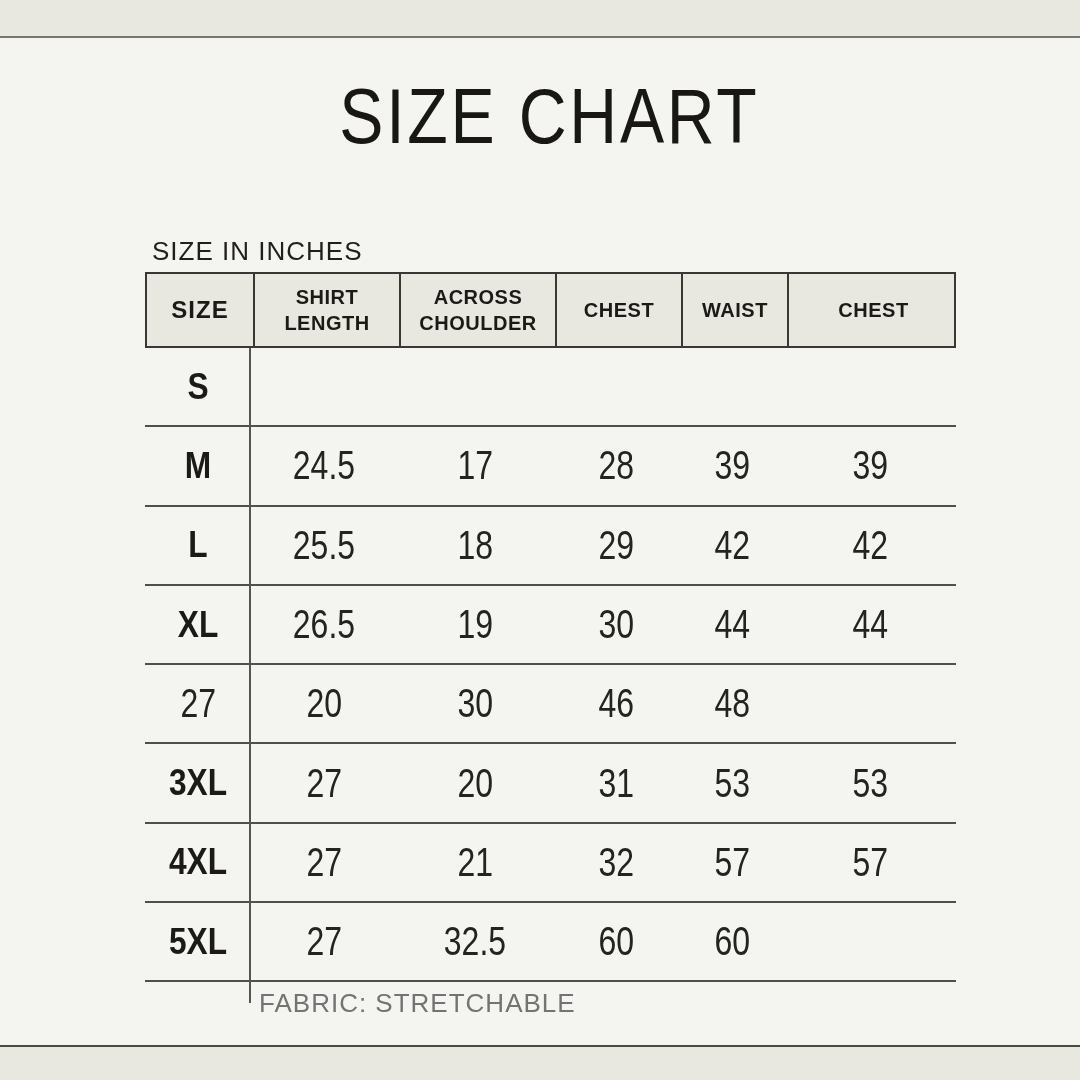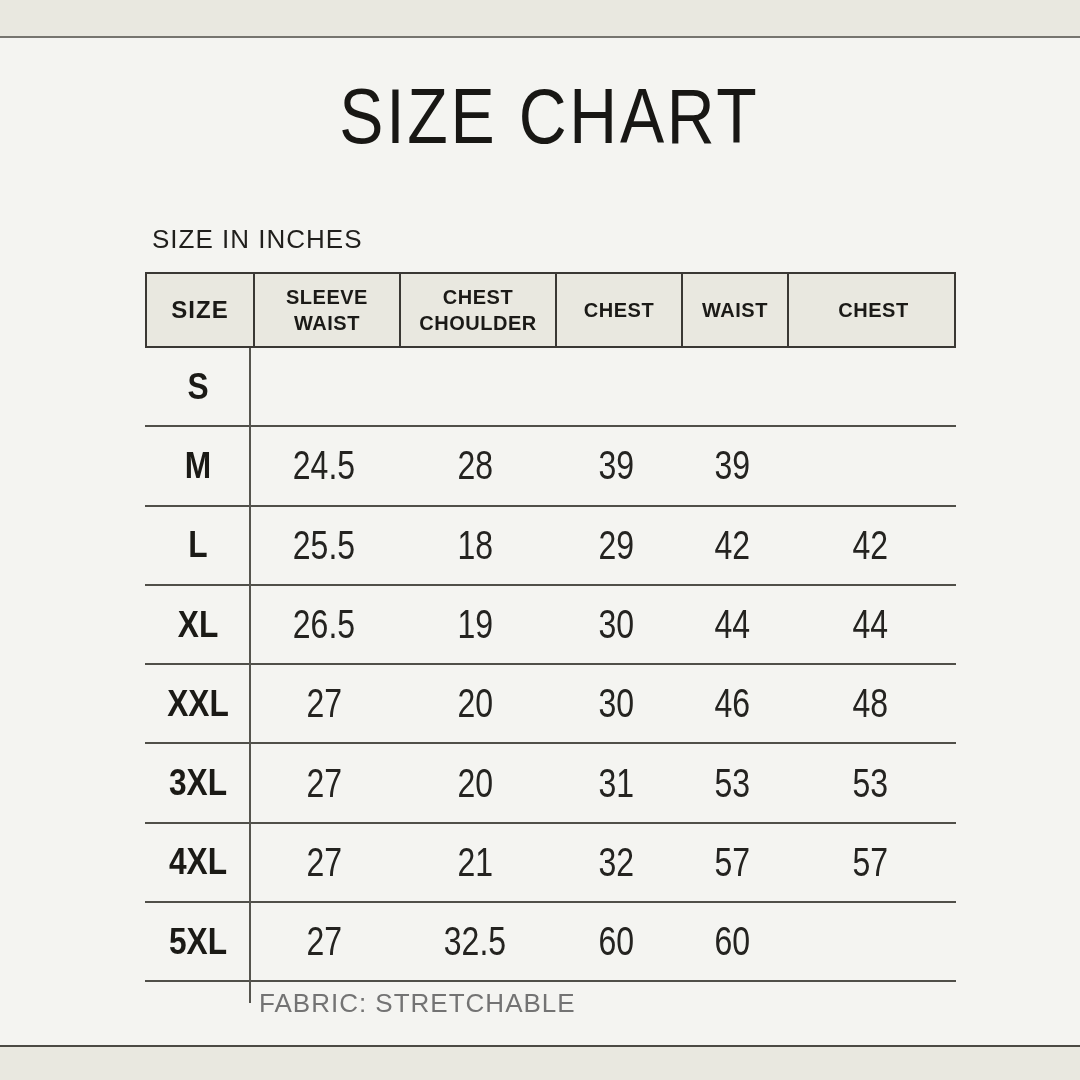--- a/index.html
+++ b/index.html
@@ -45,21 +45,21 @@
   }
   .title .stretch{display:inline-block;transform:scale(0.92,1.08);transform-origin:center;}
   .subtitle{
     position:absolute;top:176px;left:0;width:1080px;
     text-align:center;line-height:62px;
     font-size:58px;font-weight:bold;letter-spacing:0px;
     color:#161510;white-space:nowrap;
   }
   .subtitle .stretch{display:inline-block;transform:scale(0.76,1.18);transform-origin:center;}
   .units-note{
-    position:absolute;left:152px;top:224px;
+    position:absolute;left:152px;top:236px;
     font-size:26px;font-weight:300;letter-spacing:1px;
     color:#201f1c;white-space:nowrap;
   }
   
   .size-table{
     position:absolute;left:145px;top:272px;width:811px;
   }
   .grid-cols{
     display:grid;
     grid-template-columns:106px 146px 156px 126px 106px 171px;
@@ -121,24 +121,24 @@
 
   <div class="units-note">SIZE IN INCHES</div>
 
   <div class="size-table">
 
     <div class="thead grid-cols">
       <div class="th">
           <span>SIZE</span>
         </div>
       <div class="th">
-          <span>SLEEVE WAIST</span>
-        </div>
-      <div class="th">
-          <span>CHEST CHOULDER</span>
+          <span>SHIRT LENGTH</span>
+        </div>
+      <div class="th">
+          <span>ACROSS CHOULDER</span>
         </div>
       <div class="th">
           <span>CHEST</span>
         </div>
       <div class="th">
           <span>WAIST</span>
         </div>
       <div class="th">
           <span>CHEST</span>
         </div>
@@ -168,20 +168,23 @@
       </div>
 
       <div class="row grid-cols">
         <div class="td">
             <span class="cond size-label">M</span>
           </div>
         <div class="td">
             <span class="cond value">24.5</span>
           </div>
         <div class="td">
+            <span class="cond value">17</span>
+          </div>
+        <div class="td">
             <span class="cond value">28</span>
           </div>
         <div class="td">
             <span class="cond value">39</span>
           </div>
         <div class="td">
             <span class="cond value">39</span>
           </div>
       </div>
 
@@ -221,23 +224,20 @@
           </div>
         <div class="td">
             <span class="cond value">44</span>
           </div>
         <div class="td">
             <span class="cond value">44</span>
           </div>
       </div>
 
       <div class="row grid-cols">
-        <div class="td">
-            <span class="cond size-label">XXL</span>
-          </div>
         <div class="td">
             <span class="cond value">27</span>
           </div>
         <div class="td">
             <span class="cond value">20</span>
           </div>
         <div class="td">
             <span class="cond value">30</span>
           </div>
         <div class="td">

